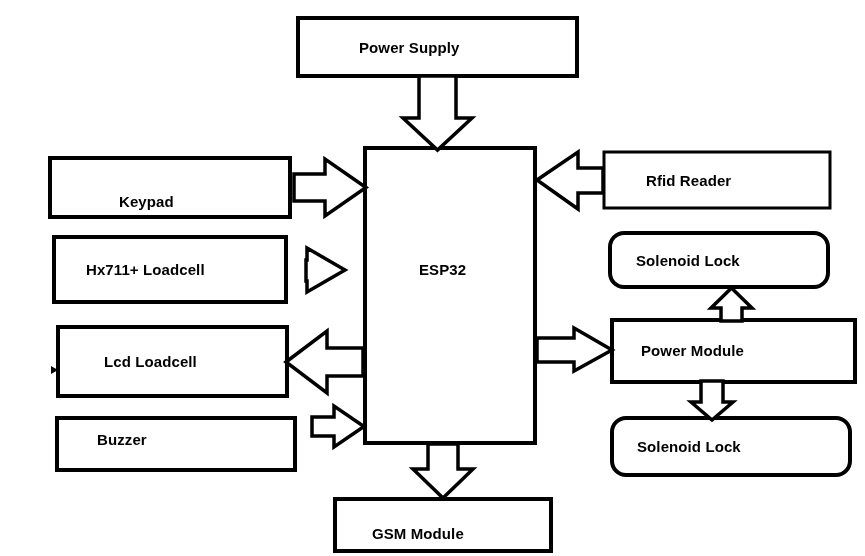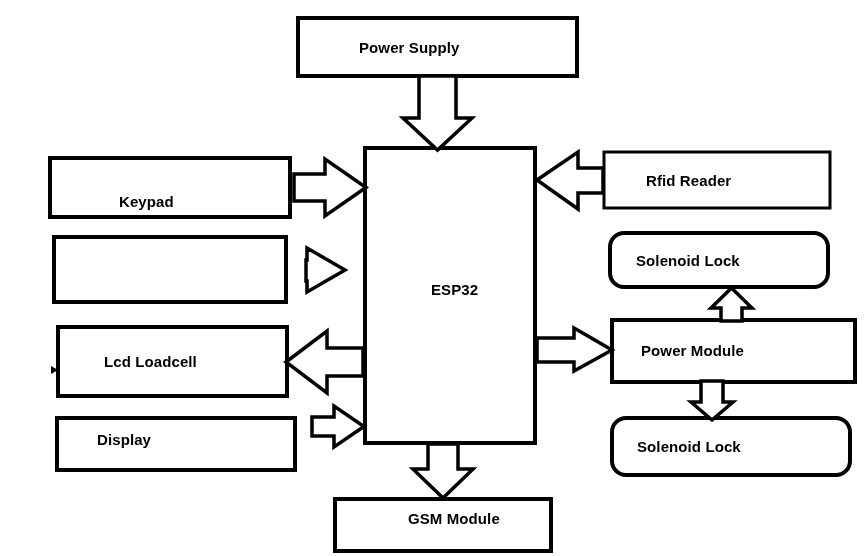--- a/index.html
+++ b/index.html
@@ -94,22 +94,23 @@
     <polygon class="arrow" points="731.5,288 752,308 742,308 742,321 721,321 721,308 711,308"></polygon>
 
     <polygon class="arrow" points="701,381 723,381 723,402 733,402 712,420 691,402 701,402"></polygon>
 
   </svg>
 
   <div class="stray" style="left:51px; top:366px;"></div>
 
   <div class="lbl" style="left:359px; top:39px;">Power Supply</div>
   <div class="lbl" style="left:119px; top:179px;margin-top:14px;">Keypad</div>
+  <div class="lbl" style="left:86px;  top:261px;">Hx711+ Loadcell</div>
   <div class="lbl" style="left:104px; top:353px;">Lcd Loadcell</div>
-  <div class="lbl" style="left:97px;  top:431px;">Display</div>
-  <div class="lbl" style="left:419px; top:281px;margin-left:12px;">ESP32</div>
-  <div class="lbl" style="left:372px; top:510px;margin-left:36px;">GSM Module</div>
+  <div class="lbl" style="left:97px;  top:431px;">Buzzer</div>
+  <div class="lbl" style="left:419px; top:261px;">ESP32</div>
+  <div class="lbl" style="left:372px; top:525px;">GSM Module</div>
   <div class="lbl" style="left:646px; top:172px;">Rfid Reader</div>
   <div class="lbl" style="left:636px; top:252px;">Solenoid Lock</div>
   <div class="lbl" style="left:641px; top:342px;">Power Module</div>
   <div class="lbl" style="left:637px; top:438px;">Solenoid Lock</div>
 
 </div>
 
 </body></html>

